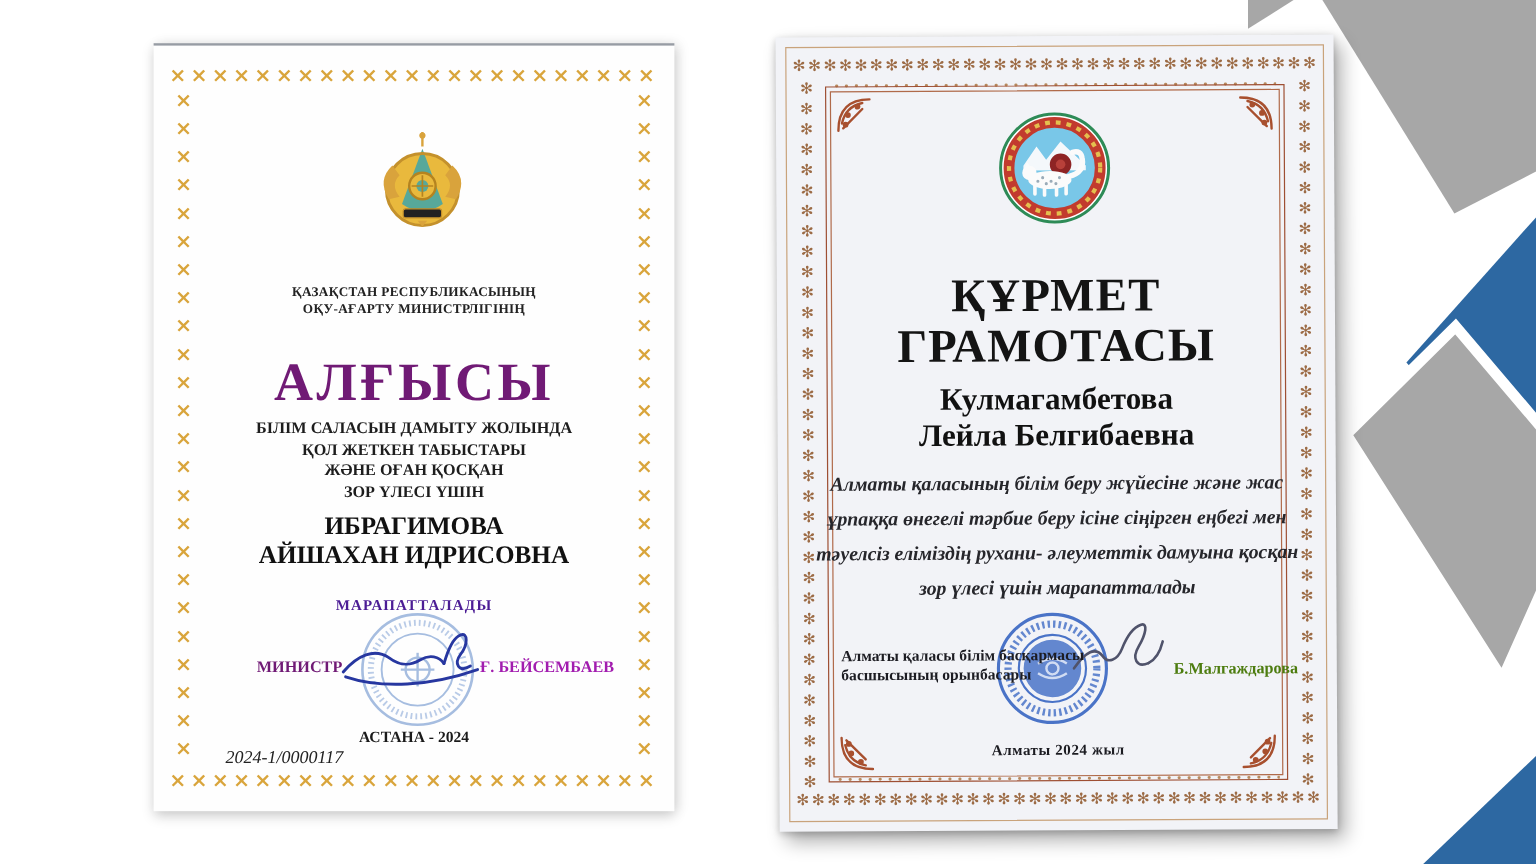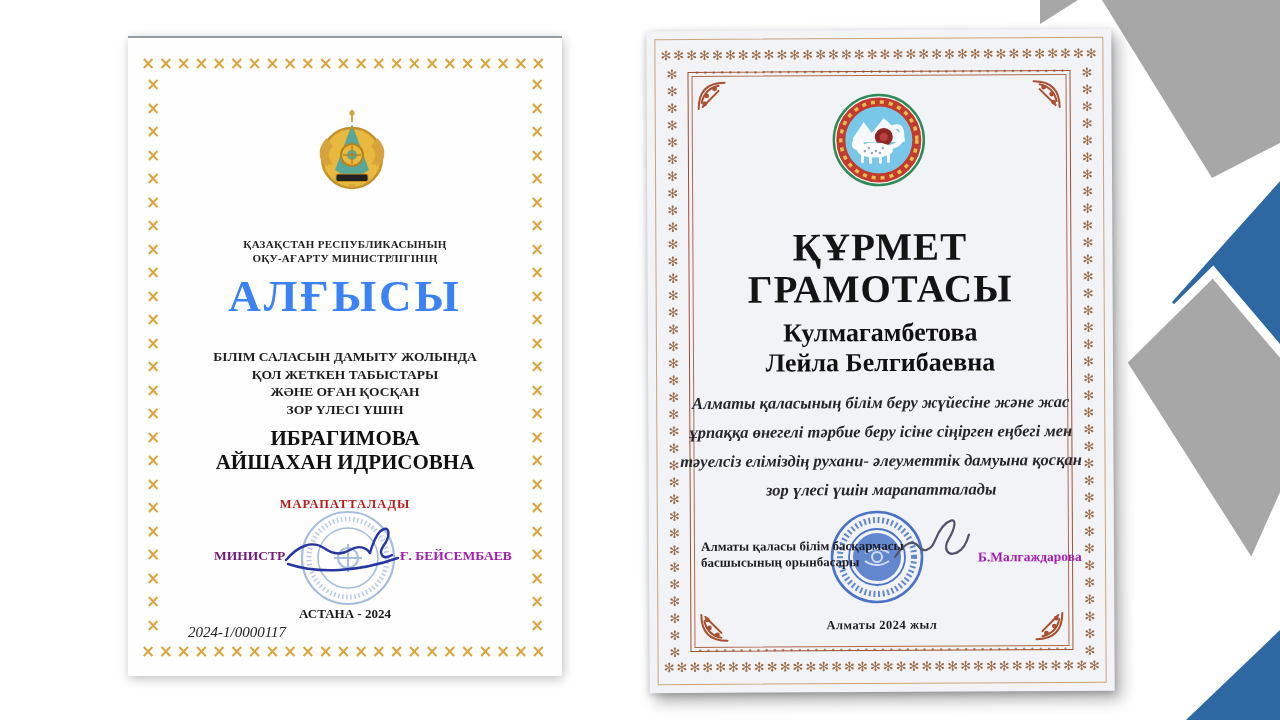--- a/index.html
+++ b/index.html
@@ -18,24 +18,24 @@
              box-shadow:0 4px 10px rgba(0,0,0,.18), 4px 0 10px rgba(0,0,0,.08);}
   .gstrip{position:absolute;overflow:hidden;white-space:nowrap;color:#d9a53c;
           font:700 17px "DejaVu Sans", sans-serif;letter-spacing:3.5px;line-height:24px;}
   .gs-top{left:13px;right:13px;top:13px;height:24px;}
   .gs-bottom{left:13px;right:13px;bottom:13px;height:24px;}
   .gs-left,.gs-right{top:36px;bottom:36px;width:24px;writing-mode:vertical-rl;
           text-orientation:upright;line-height:24px;}
   .gs-left{left:13px;} .gs-right{right:13px;}
 
   .l-ministry{top:172px;font-weight:700;font-size:11px;line-height:13.5px;letter-spacing:.3px;color:#222;margin-top:28px;}
-  .l-title{top:232px;font-weight:700;font-size:45px;letter-spacing:3px;color:#3b82f6;}
+  .l-title{top:254px;font-weight:700;font-size:45px;letter-spacing:3px;color:#701a75;}
   .l-body{top:310px;font-weight:700;font-size:13.5px;line-height:17.5px;color:#1d1d1d;}
   .l-name{top:388px;font-weight:700;font-size:21px;line-height:24px;color:#111;}
-  .l-award{top:459px;font-weight:700;font-size:12.5px;letter-spacing:1px;color:#b91c1c;}
+  .l-award{top:459px;font-weight:700;font-size:12.5px;letter-spacing:1px;color:#4c1d95;}
   .l-minister{left:86px;top:510px;font-weight:700;font-size:13.5px;color:#701a75;}
   .l-signername{left:272px;top:510px;font-weight:700;font-size:13.5px;color:#a21caf;}
   .l-city{top:568px;font-weight:700;font-size:13px;color:#1a1a1a;font-family:Liberation Serif, serif;}
   .l-number{left:60px;top:586px;font-style:italic;font-size:15px;color:#222;text-align:center;}
   .l-stamp{left:170px;top:470px;width:100px;height:100px;}
   .l-sign{left:152px;top:486px;width:124px;height:58px;}
   .l-emblem{left:186px;top:70px;width:76px;height:86px;}
 
   
   .cert-right{left:648px;top:30px;width:465px;height:662px;background:#f2f3f7;
@@ -59,21 +59,21 @@
   .c-tl{left:48px;top:48px;}
   .c-tr{right:48px;top:48px;transform:scaleX(-1);}
   .c-bl{left:48px;bottom:48px;transform:scaleY(-1);}
   .c-br{right:48px;bottom:48px;transform:scale(-1,-1);}
 
   .r-emblem{left:184px;top:62px;width:96px;height:96px;}
   .r-title{top:196px;font-weight:700;font-size:39px;line-height:42px;letter-spacing:1px;color:#141414;}
   .r-name{top:288px;font-weight:700;font-size:26px;line-height:30px;color:#111;}
   .r-body{top:358px;font-style:italic;font-weight:700;font-size:16.5px;line-height:29px;color:#26262b;}
   .r-role{left:52px;top:508px;width:210px;text-align:left;font-weight:700;font-size:13px;line-height:16px;color:#1c1c22;}
-  .r-signername{left:329px;top:520px;font-weight:700;font-size:13.5px;color:#a21caf;}
+  .r-signername{left:329px;top:520px;font-weight:700;font-size:13.5px;color:#4d7c0f;}
   .r-city{top:588px;font-weight:700;font-size:12.5px;letter-spacing:.5px;color:#1c1c22;}
   .r-stamp{left:180px;top:479px;width:96px;height:96px;}
   .r-sign{left:240px;top:483px;width:82px;height:62px;}
 </style>
 </head>
 <body>
 
 <div class="stage">
 
   <svg class="bg-deco" viewBox="0 0 1280 720">

